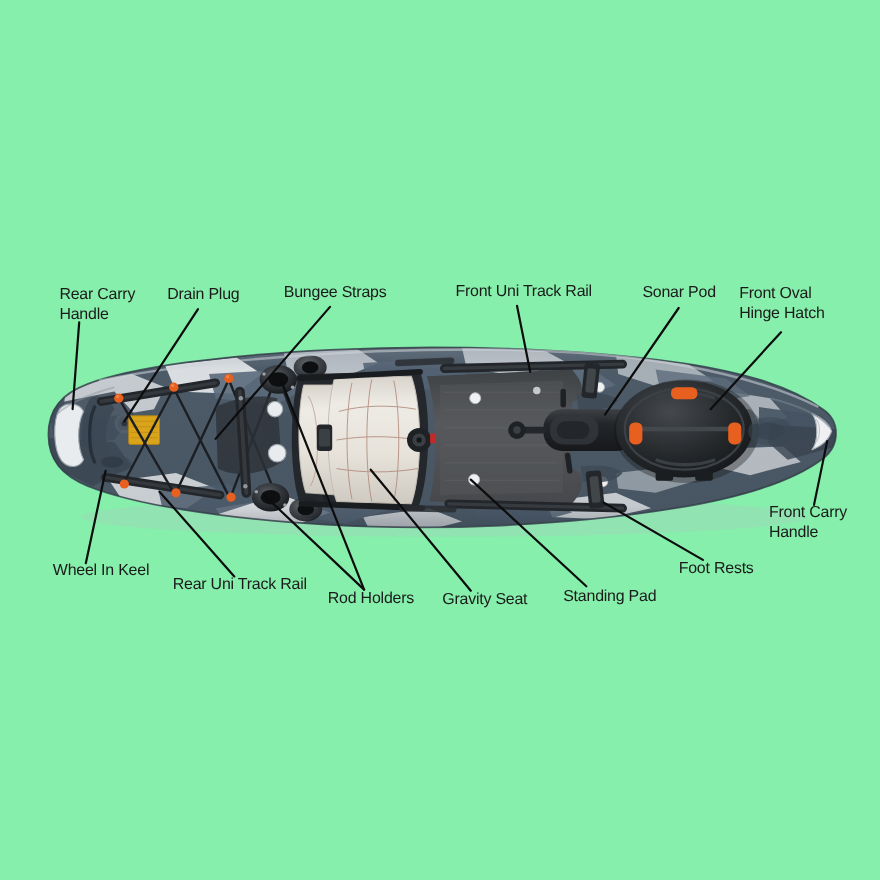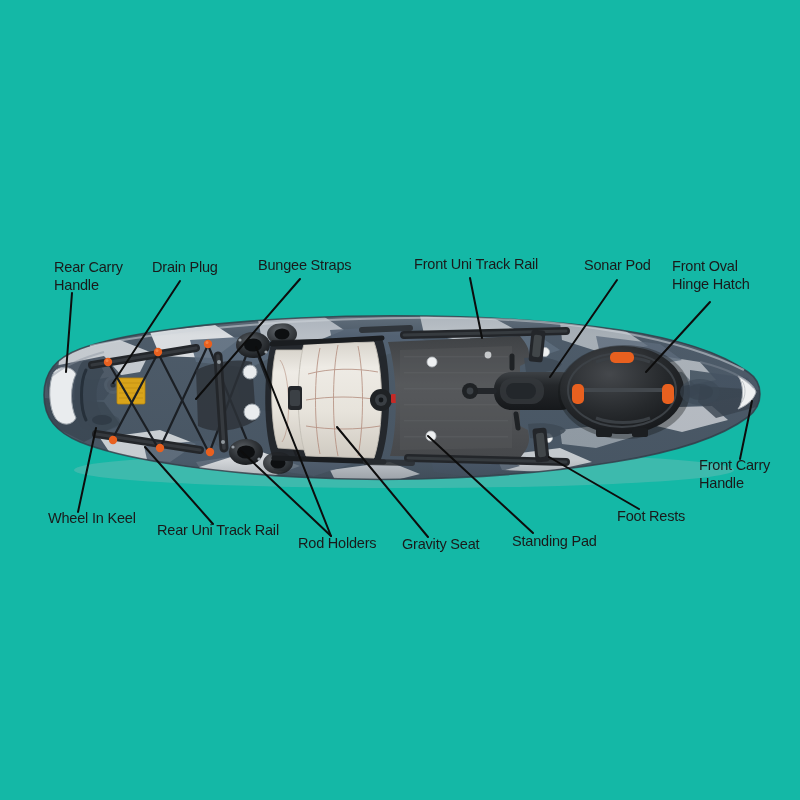--- a/index.html
+++ b/index.html
@@ -8,21 +8,21 @@
     width:800px;height:800px;
     background:#ffffff;
     font-family:"Liberation Sans", sans-serif;
     overflow:hidden;
     position:relative;
   }
   #stage{
     position:absolute;
     left:0;top:0;
     width:800px;height:800px;
-    background:#14b8a6;
+    background:#86efac;
   }
   svg#diagram{
     position:absolute;
     left:0;top:0;
     width:800px;
     height:800px;
     display:block;
   }
   .callout-text{
     font-family:"Liberation Sans", sans-serif;

